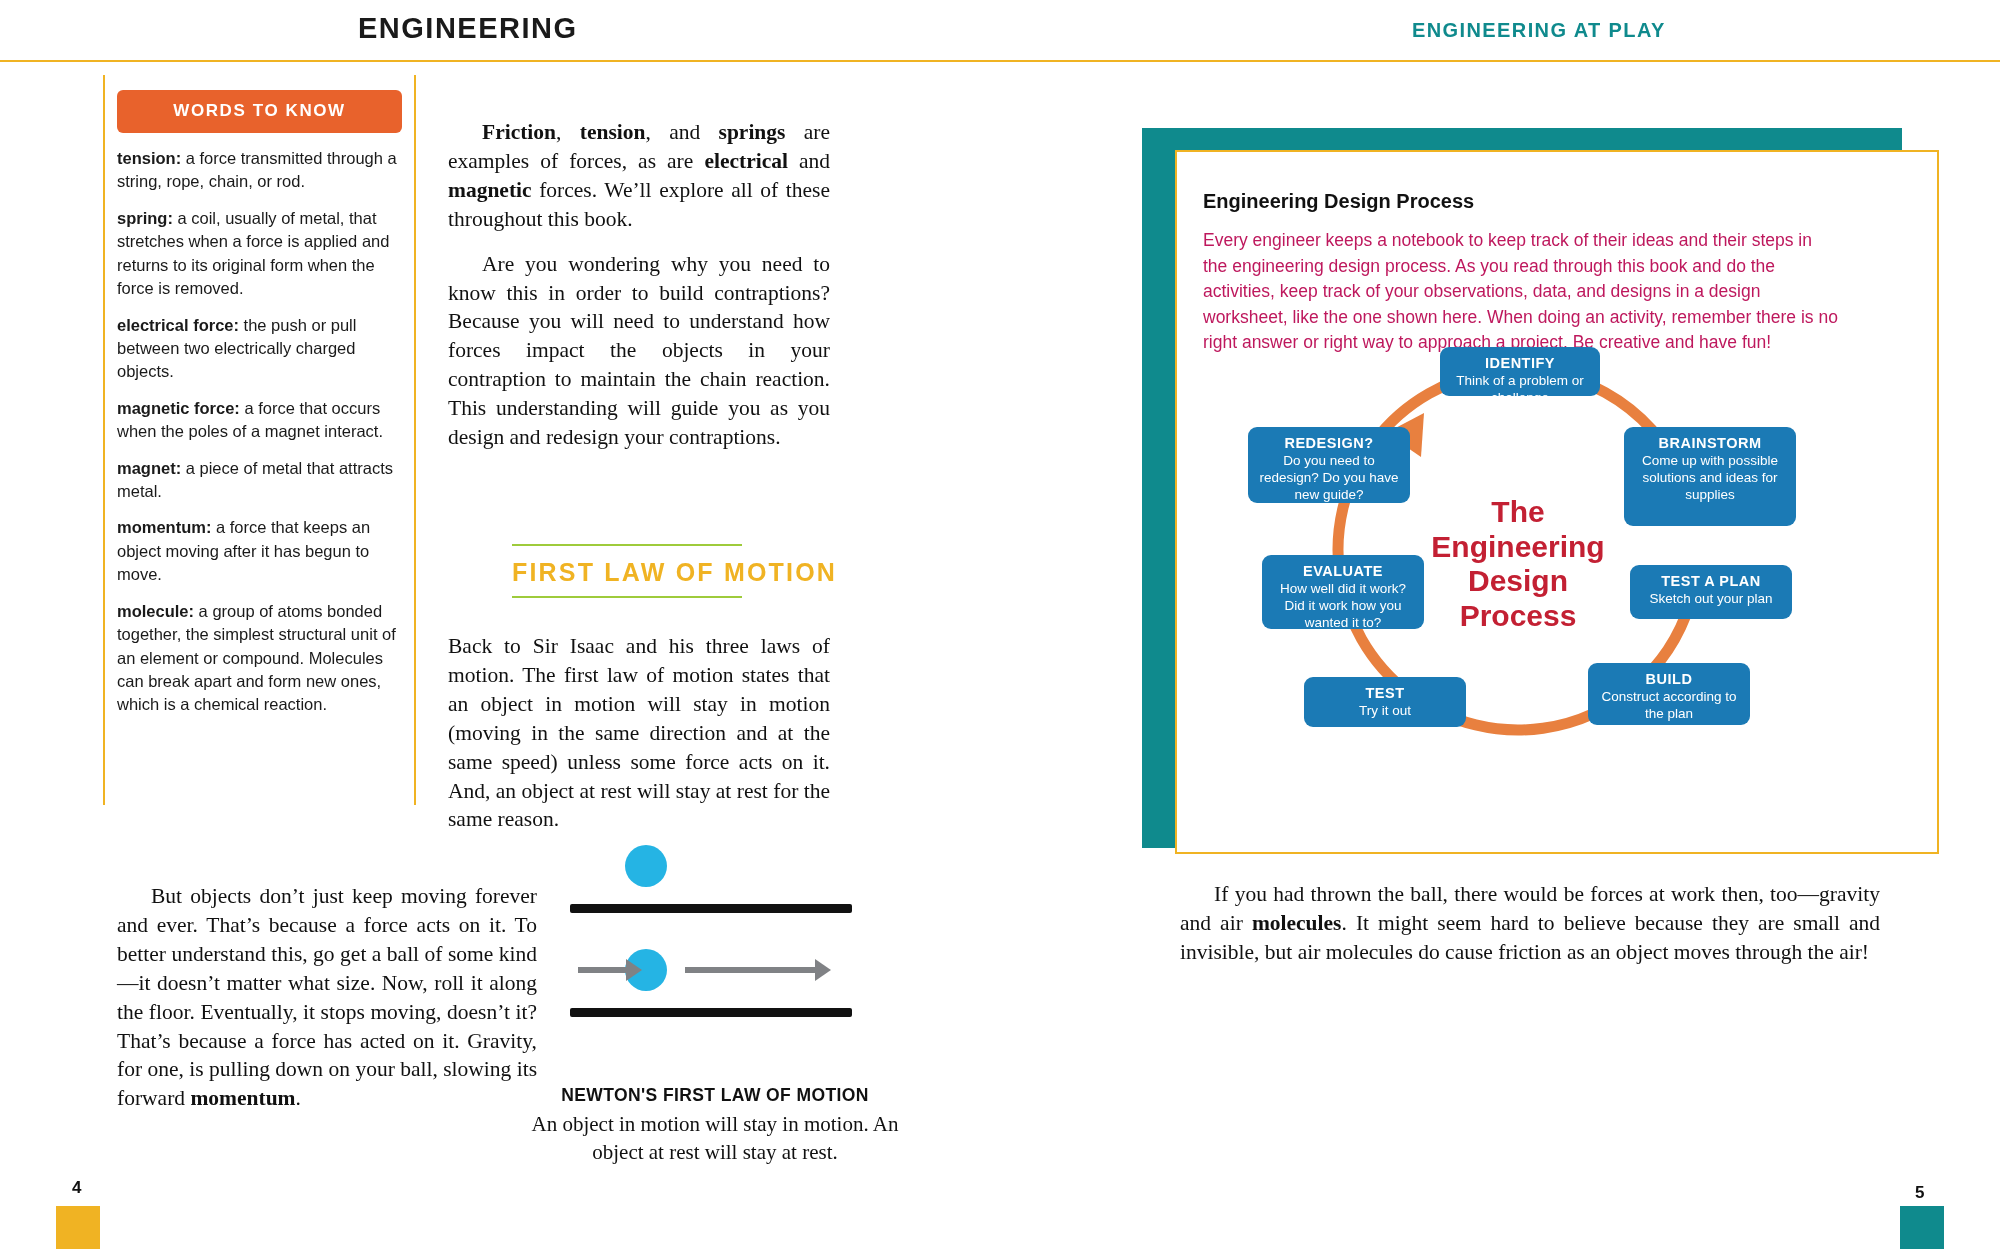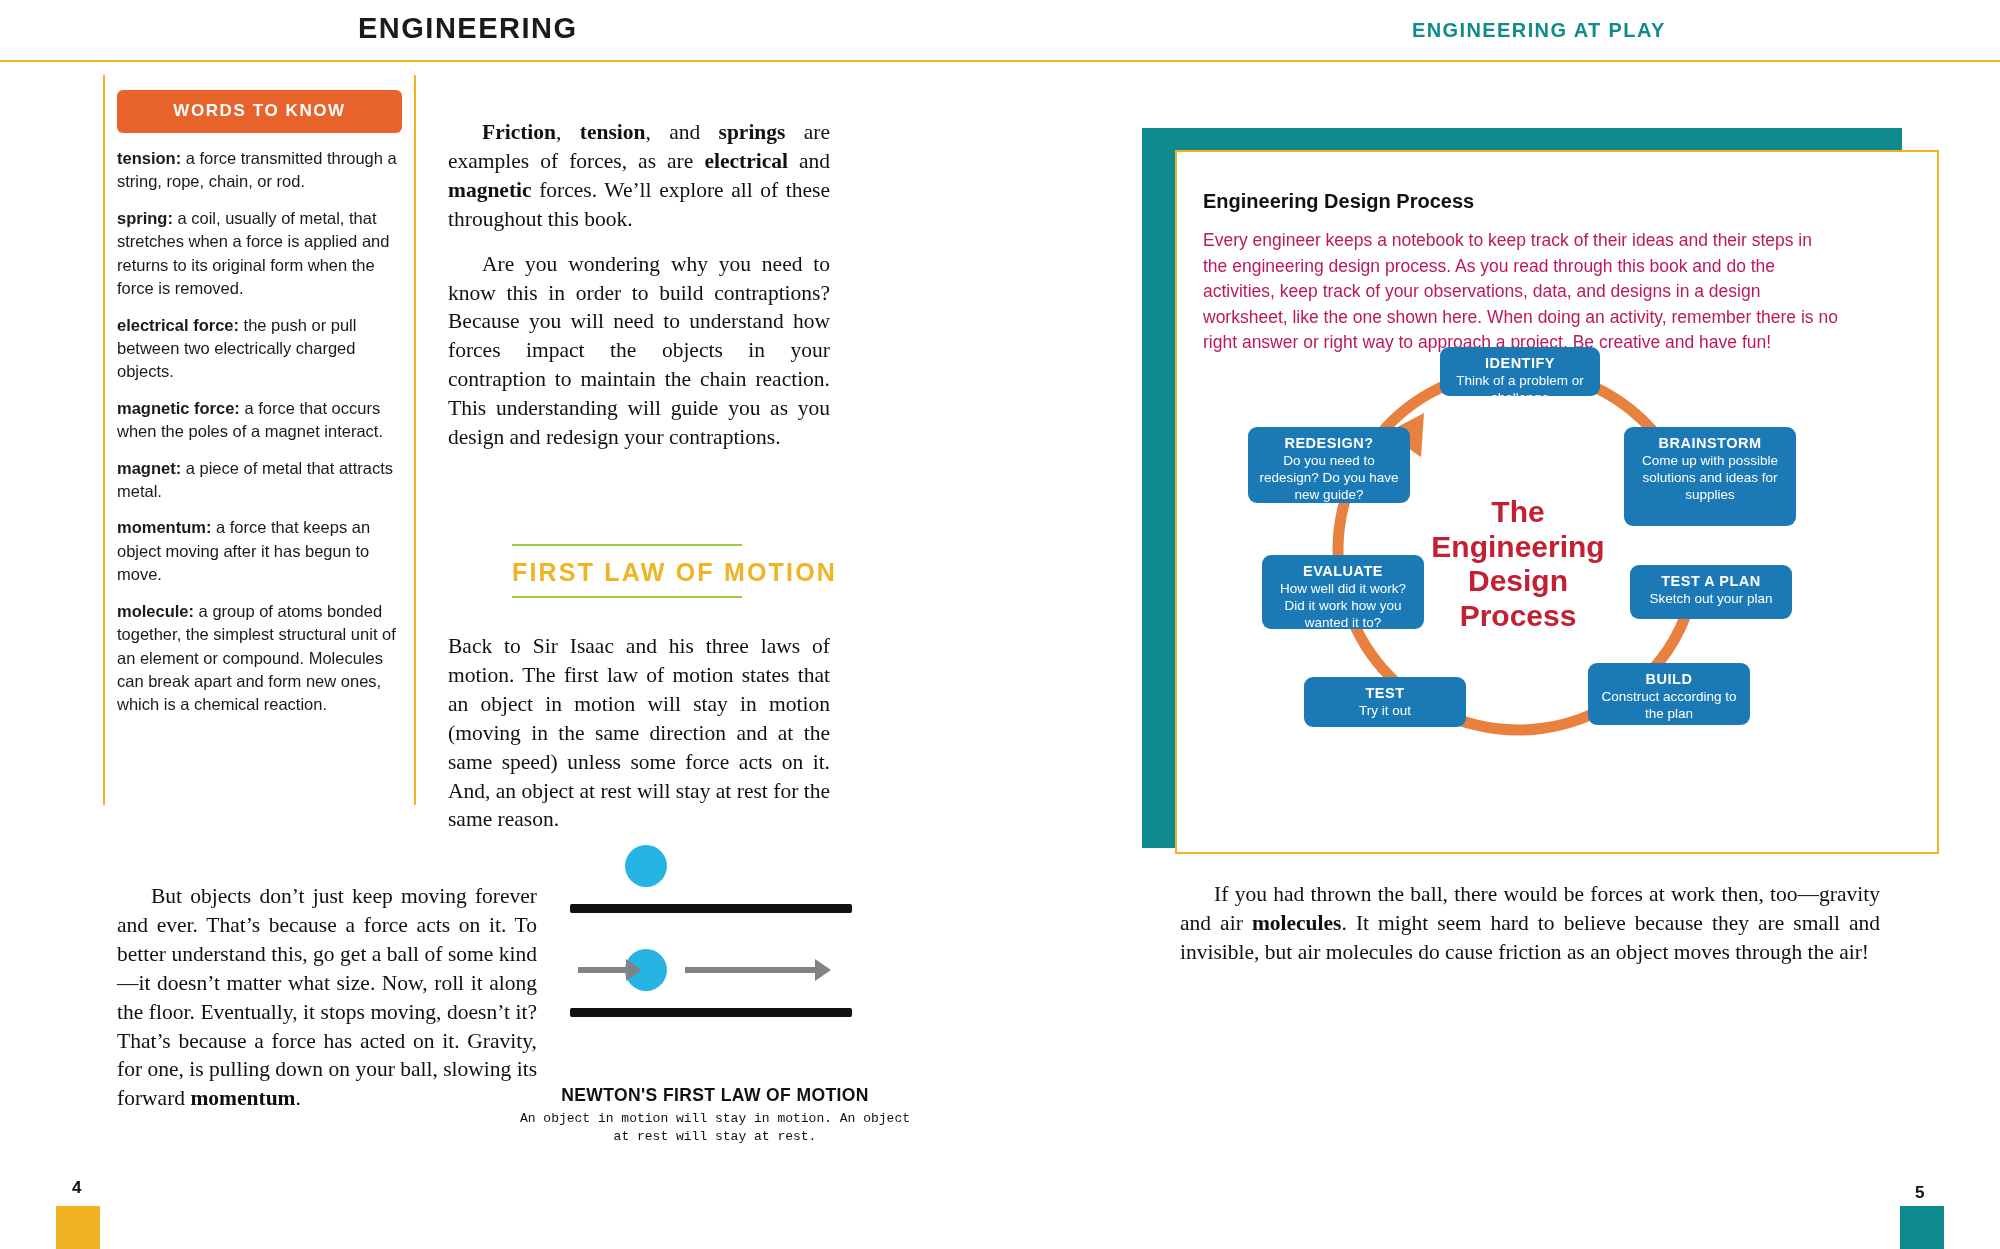--- a/index.html
+++ b/index.html
@@ -171,22 +171,22 @@
     font-weight: bold;
     font-size: 17.5px;
     letter-spacing: 0.4px;
     color: #111;
   }
   .caption-body {
     position: absolute;
     left: 510px; top: 1110px;
     width: 410px;
     text-align: center;
-    font-family: Liberation Mono, monospace;
-    font-size: 13px;
+    font-family: Liberation Serif, serif;
+    font-size: 21px;
     line-height: 1.35;
     color: #111;
   }
 
   .col1b {
     position: absolute;
     left: 117px; top: 865px;
     width: 420px;
     margin-top: 17px;
   }

